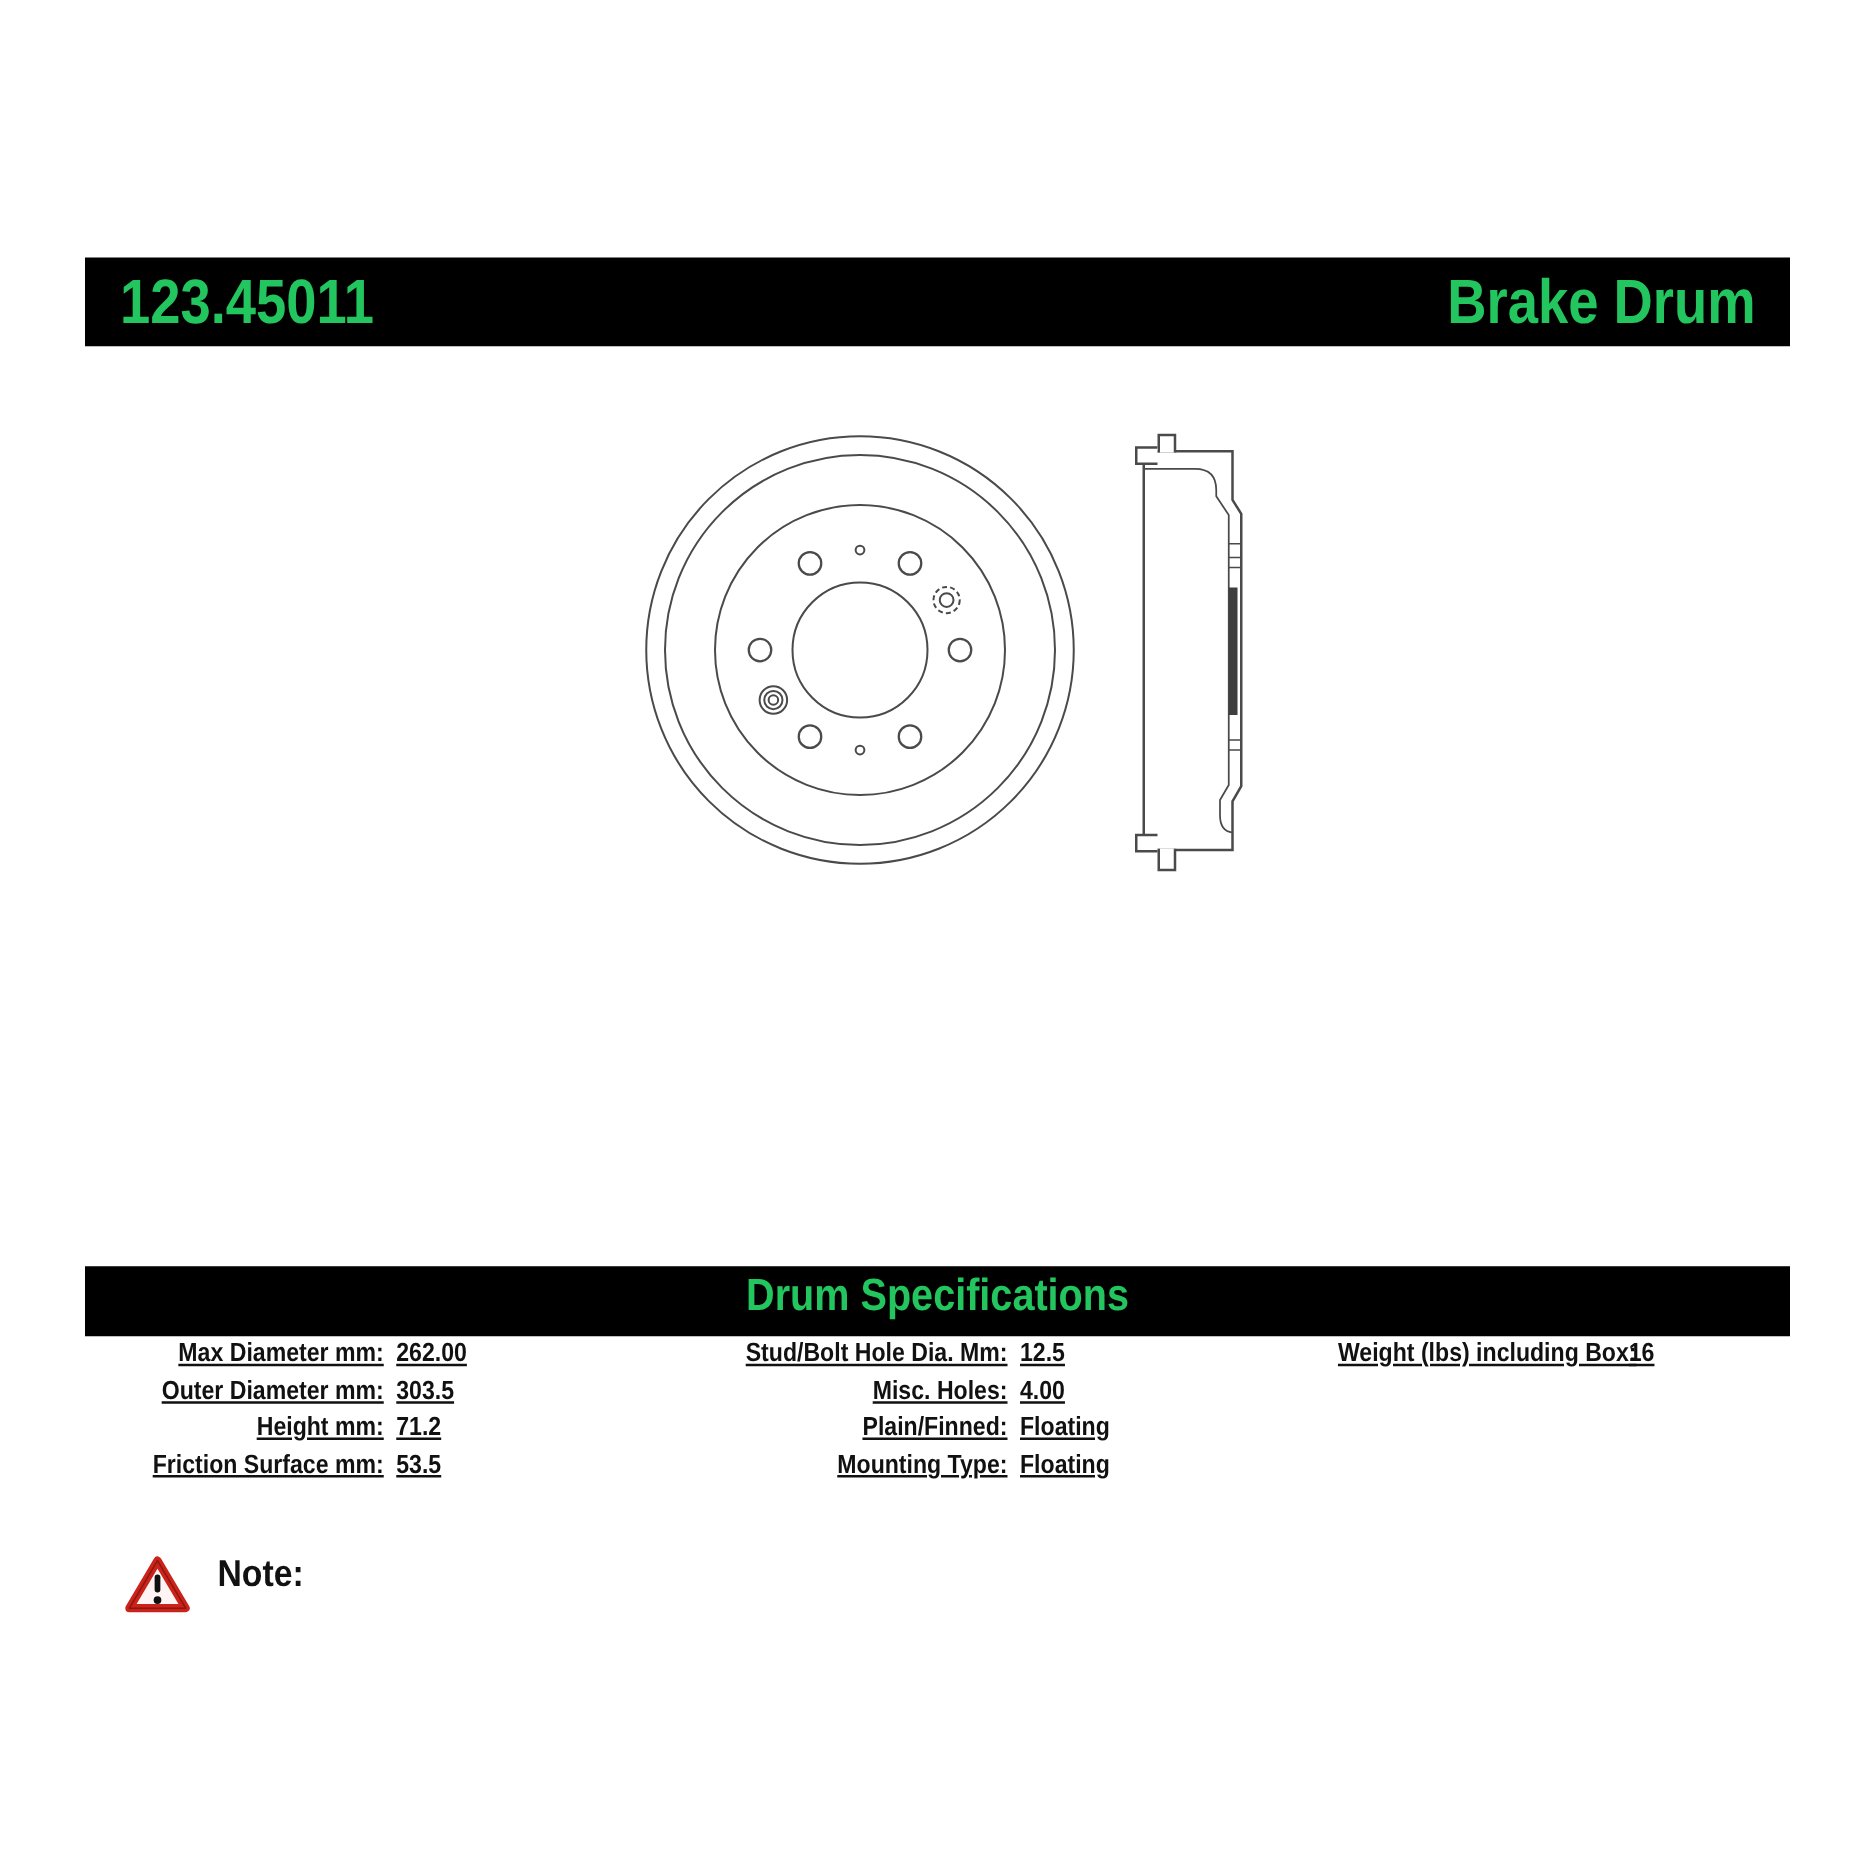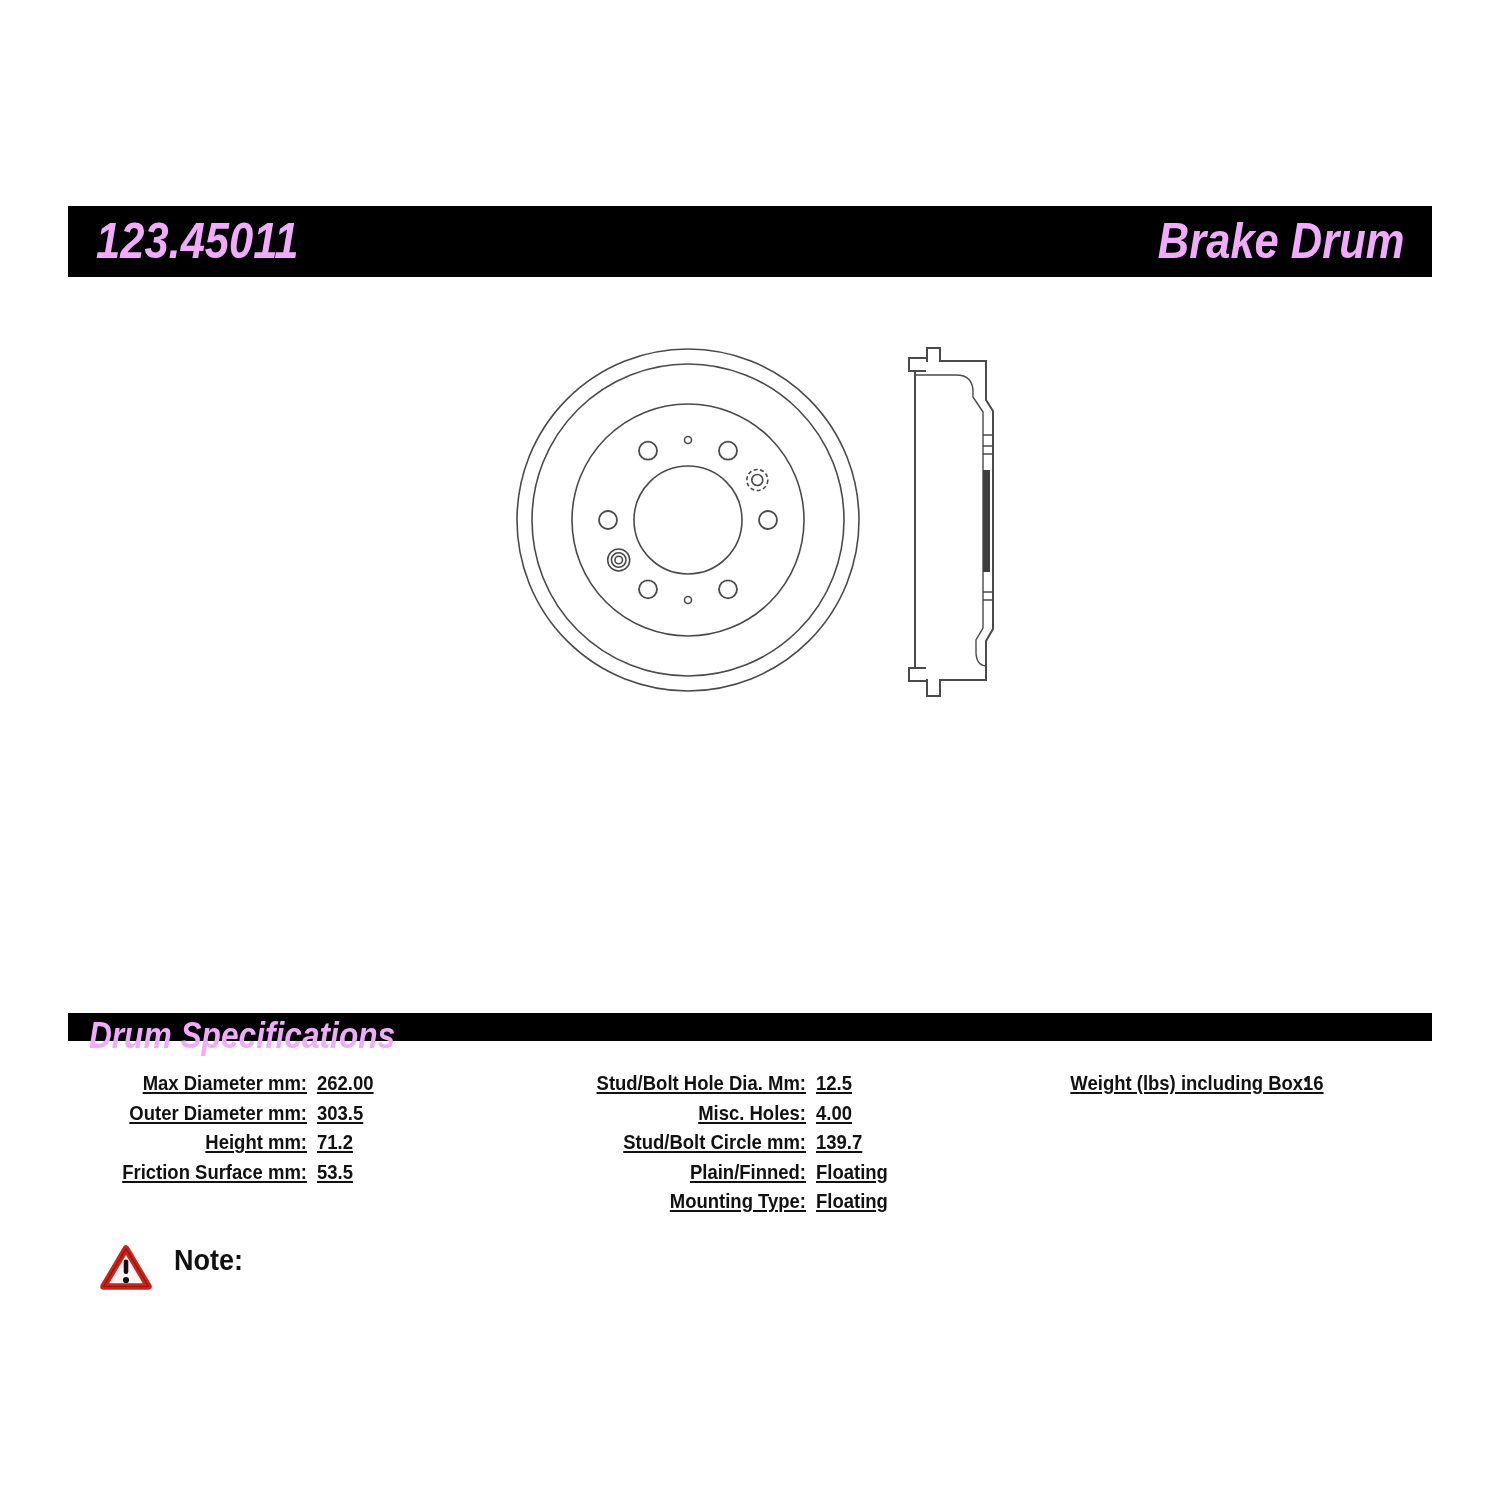--- a/index.html
+++ b/index.html
@@ -1,29 +1,29 @@
 <!DOCTYPE html>
 <html><head>
 <meta charset="utf-8">
 <style>
   html,body{margin:0;padding:0;background:#ffffff;}
   .page{
     position:relative;width:1500px;height:1500px;background:#ffffff;overflow:hidden;
     font-family:"Liberation Sans","DejaVu Sans",sans-serif;color:#111;
   }
   .bar{
-    position:absolute;left:68px;width:1364px;background:#000;color:#f0abfc;
-    font-weight:bold;box-sizing:border-box;font-style:italic;
+    position:absolute;left:68px;width:1364px;background:#000;color:#22c55e;
+    font-weight:bold;box-sizing:border-box;
   }
   .top-bar{
     top:206px;height:71px;font-size:50px;line-height:71px;
     display:flex;justify-content:space-between;padding:0 28px;
   }
   .section-bar{
-    top:1013px;height:28px;font-size:36px;line-height:45px;text-align:left;
+    top:1013px;height:56px;font-size:36px;line-height:45px;text-align:center;
   }
   .cxl{display:inline-block;transform:scaleX(0.87);transform-origin:left center;white-space:nowrap;}
   .cxr{display:inline-block;transform:scaleX(0.87);transform-origin:right center;white-space:nowrap;}
   .cxc{display:inline-block;transform:scaleX(0.88);transform-origin:center center;white-space:nowrap;}
   .drawing{position:absolute;left:480px;top:330px;width:560px;height:390px;}
   .spec-col{position:absolute;top:1068px;text-decoration:underline;}
   .col-left{left:68px;}
   .col-middle{left:560px;}
   .col-right{left:1040px;}
   .spec-row{display:flex;height:29.6px;line-height:29.6px;font-weight:bold;font-size:21px;}
@@ -124,24 +124,20 @@
   <div class="spec-col col-middle">
       <div class="spec-row">
         <span class="spec-label">Stud/Bolt Hole Dia. Mm:</span>
         <span class="spec-value">12.5</span>
       </div>
       <div class="spec-row">
         <span class="spec-label">Misc. Holes:</span>
         <span class="spec-value">4.00</span>
       </div>
       <div class="spec-row">
-        <span class="spec-label">Stud/Bolt Circle mm:</span>
-        <span class="spec-value">139.7</span>
-      </div>
-      <div class="spec-row">
         <span class="spec-label">Plain/Finned:</span>
         <span class="spec-value">Floating</span>
       </div>
       <div class="spec-row">
         <span class="spec-label">Mounting Type:</span>
         <span class="spec-value">Floating</span>
       </div>
     </div>
   <div class="spec-col col-right">
       <div class="spec-row">

